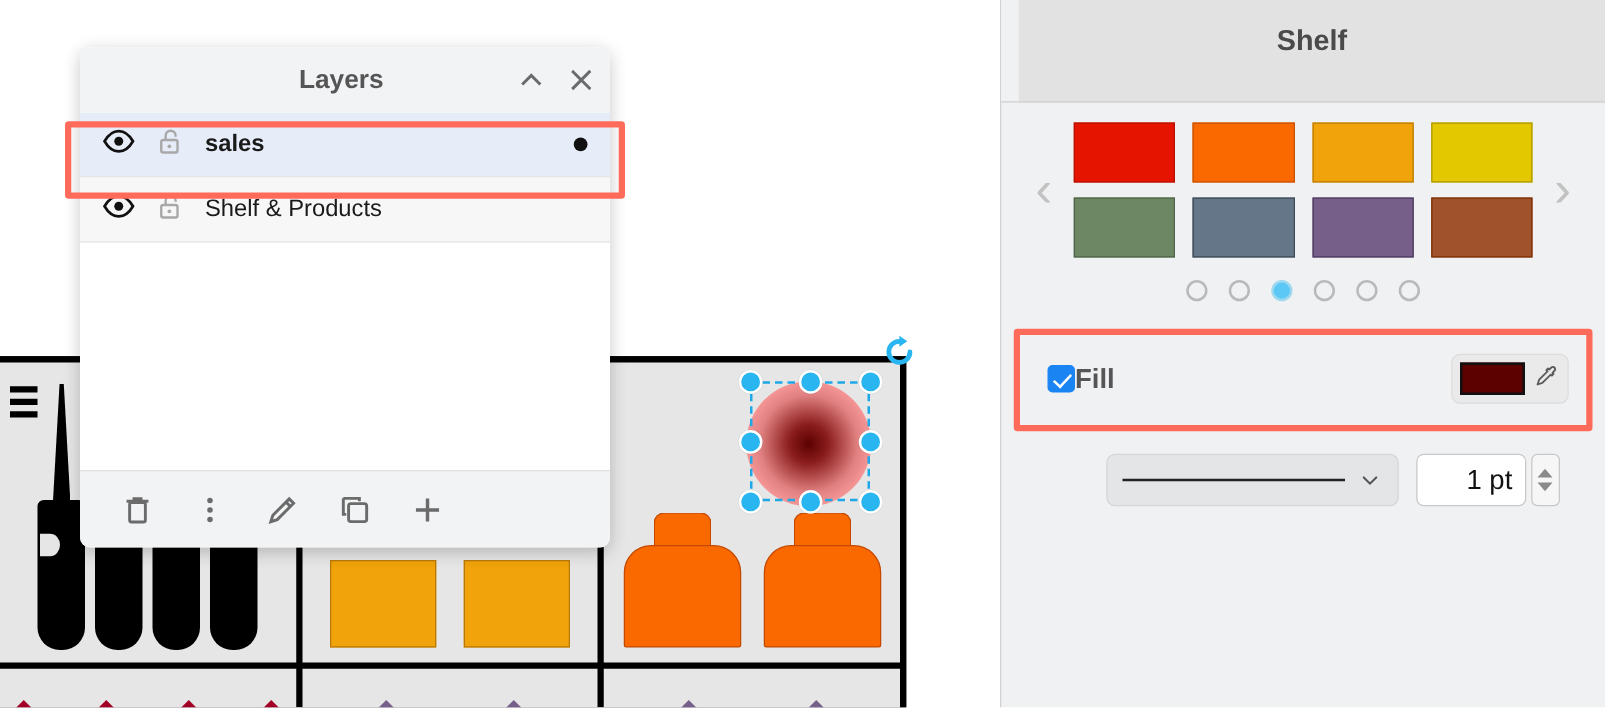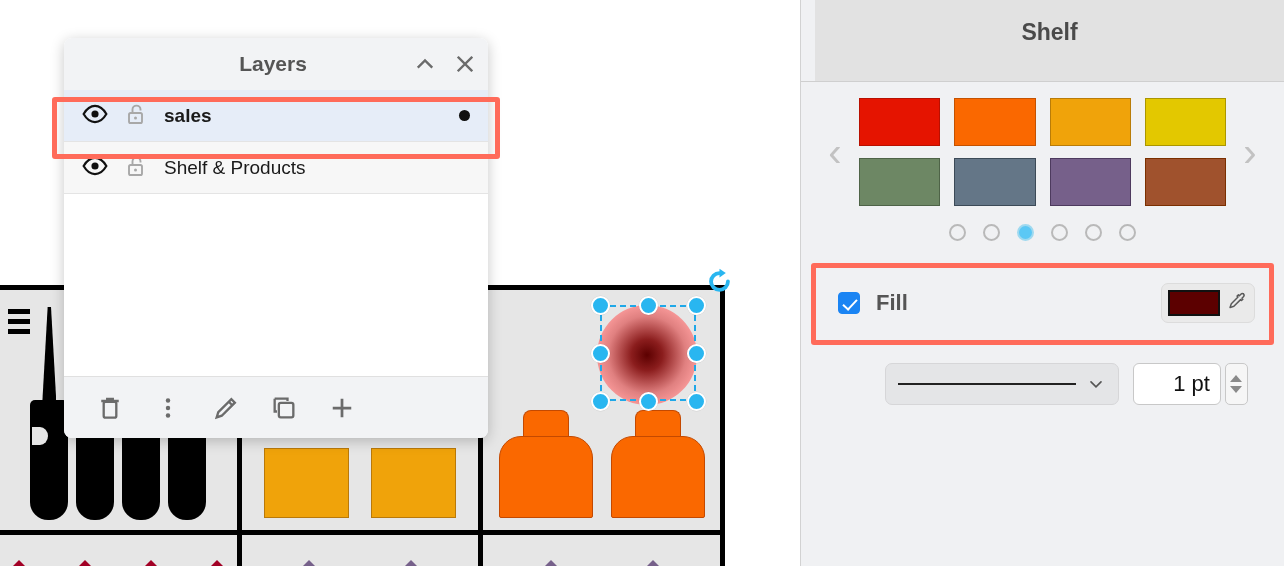--- a/index.html
+++ b/index.html
@@ -235,21 +235,21 @@
     position: relative;
   }
   .cb.checked { background: #1a84f3; border-color: #1a84f3; }
   .cb.checked::after {
     content: ""; position: absolute;
     left: 7px; top: 3px; width: 6px; height: 12px;
     border: solid #fff; border-width: 0 2.5px 2.5px 0;
     transform: rotate(43deg);
   }
   .ctl-label {
-    font-size: 22px; color: #555; margin-left: 16px; font-weight: bold;
+    font-size: 22px; color: #555; font-weight: bold;
   }
   .ctl-label.reg { font-weight: normal; }
   .spacer-flex { flex: 1; }
 
   .popup-btn {
     width: 140px; height: 40px; border-radius: 7px;
     background: linear-gradient(#fdfdfd, #e6e6e6);
     border: 1px solid #b9b9b9;
     display: flex; align-items: center;
     padding: 0 10px; cursor: pointer;

